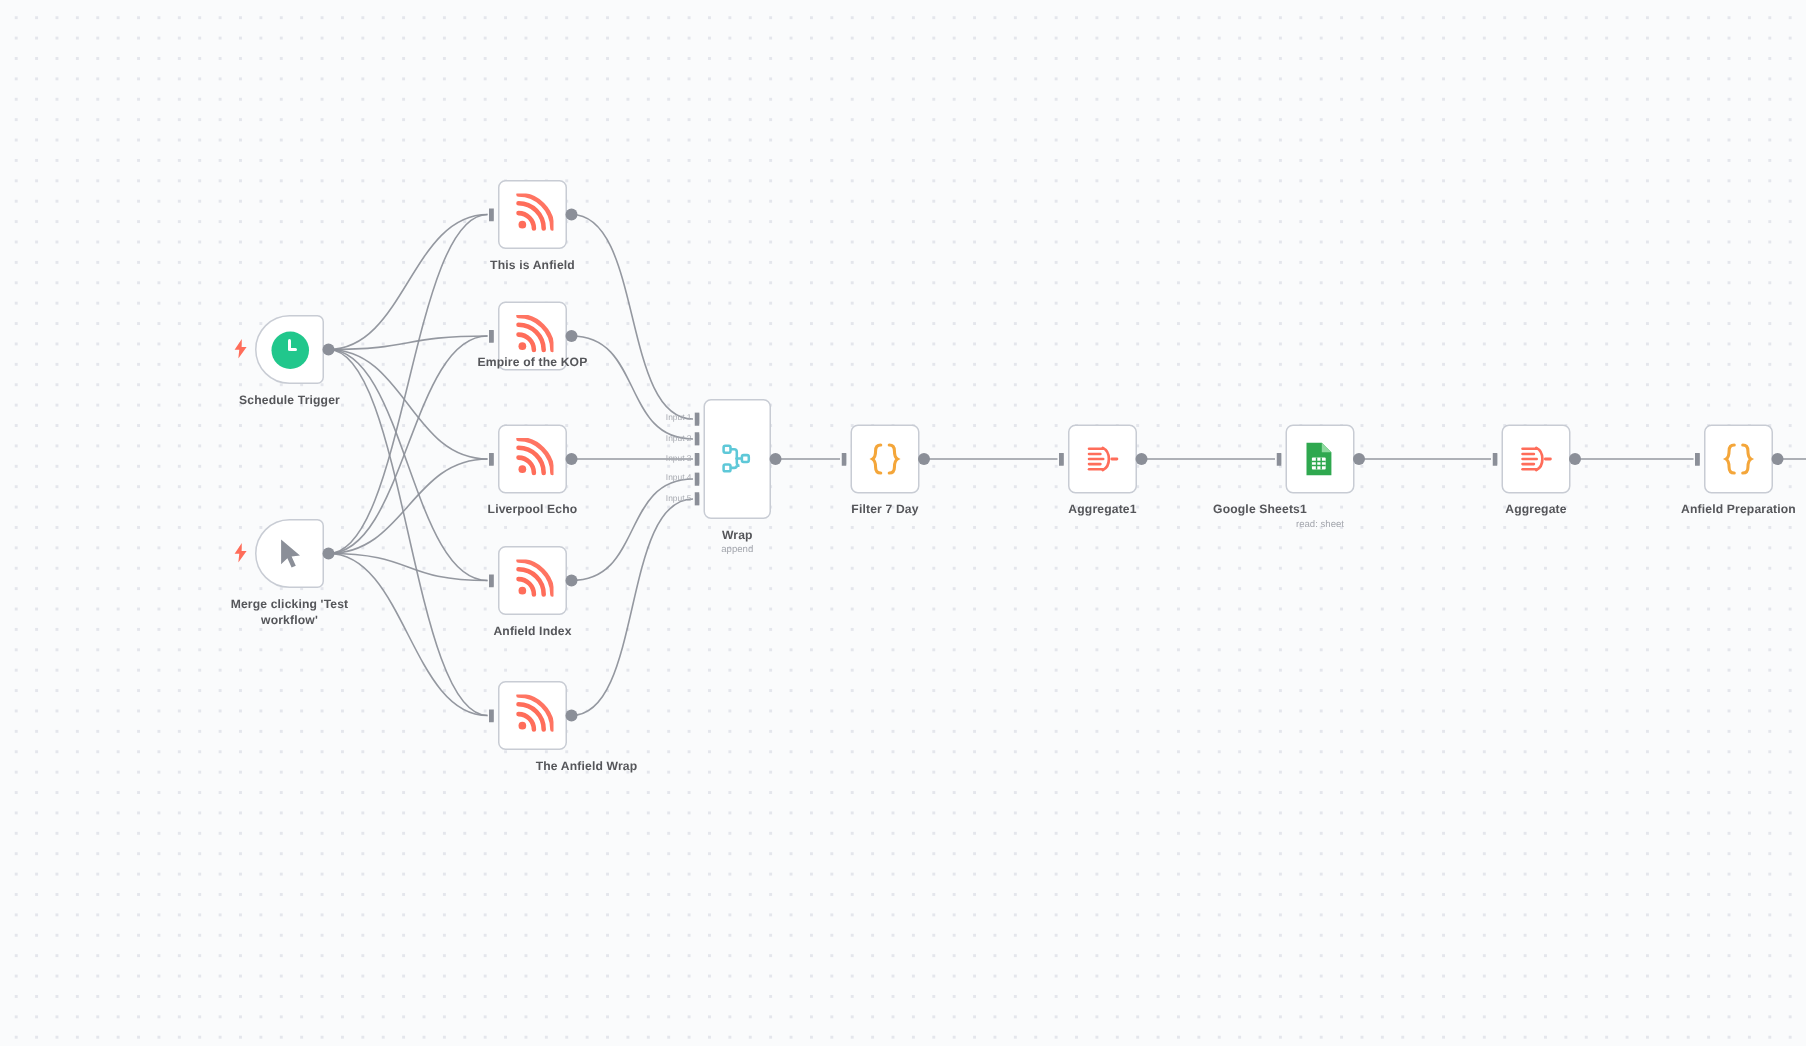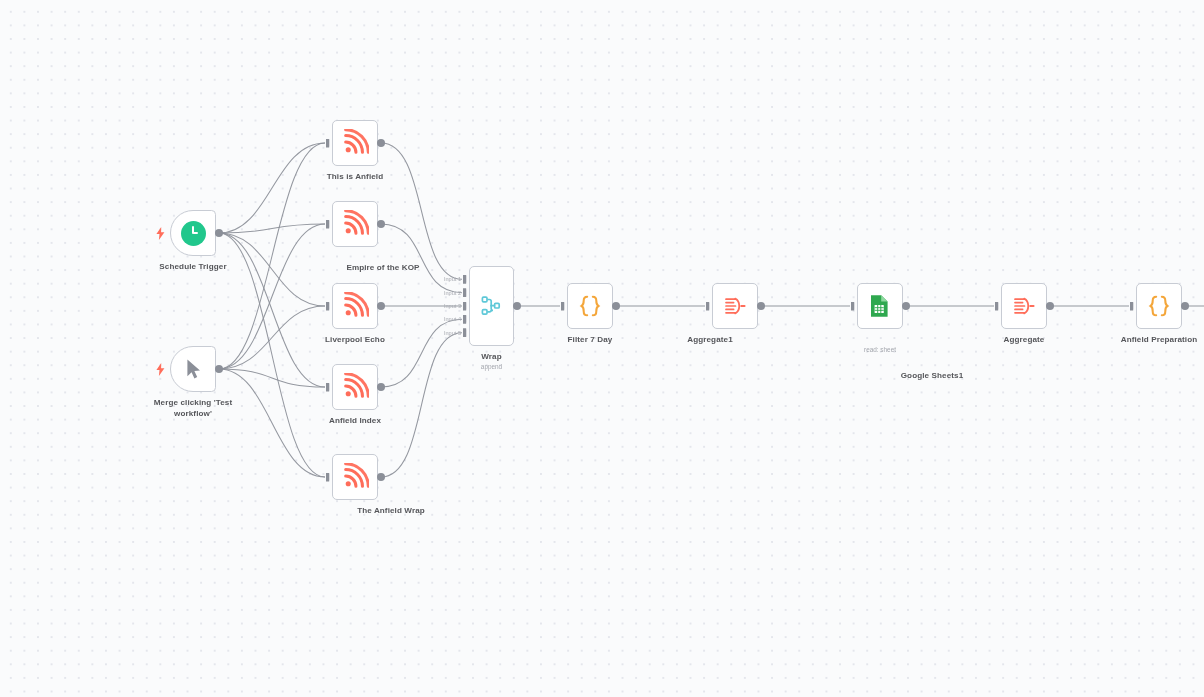--- a/index.html
+++ b/index.html
@@ -205,21 +205,21 @@
       <div class="node" style="left: 332px; top: 201px; width: 46px; height: 46px;">
         <div class="icon-wrap">
           <svg width="28" height="28" viewBox="0 0 24 24" fill="none">
             <circle cx="6.2" cy="17.8" r="2.2" fill="#ff6d5a"></circle>
             <path d="M4 11.2a8.8 8.8 0 0 1 8.8 8.8" stroke="#ff6d5a" stroke-width="2.6" stroke-linecap="round"></path>
             <path d="M4 5.6A14.4 14.4 0 0 1 18.4 20" stroke="#ff6d5a" stroke-width="2.6" stroke-linecap="round"></path>
             <path d="M4 0.6A19.4 19.4 0 0 1 23.4 20" stroke="#ff6d5a" stroke-width="2.6" stroke-linecap="round" opacity="0.95"></path>
           </svg>
         </div>
       </div>
-      <div class="node-label" style="left: 355px; top: 263px; margin-left: 28px;">Empire of the KOP</div>
+      <div class="node-label" style="left: 355px; top: 237px;">Empire of the KOP</div>
       <div class="out-dot" style="left: 377px; top: 220px;"></div>
       <div class="in-arrow" style="left: 326px; top: 219.5px;"></div>
       <div class="node" style="left: 332px; top: 283px; width: 46px; height: 46px;">
         <div class="icon-wrap">
           <svg width="28" height="28" viewBox="0 0 24 24" fill="none">
             <circle cx="6.2" cy="17.8" r="2.2" fill="#ff6d5a"></circle>
             <path d="M4 11.2a8.8 8.8 0 0 1 8.8 8.8" stroke="#ff6d5a" stroke-width="2.6" stroke-linecap="round"></path>
             <path d="M4 5.6A14.4 14.4 0 0 1 18.4 20" stroke="#ff6d5a" stroke-width="2.6" stroke-linecap="round"></path>
             <path d="M4 0.6A19.4 19.4 0 0 1 23.4 20" stroke="#ff6d5a" stroke-width="2.6" stroke-linecap="round" opacity="0.95"></path>
           </svg>
@@ -296,34 +296,34 @@
             <path d="M4 6.2h9.5" stroke="#ff6d5a" stroke-width="1.7" stroke-linecap="round"></path>
             <path d="M4 9.6h7.6" stroke="#ff6d5a" stroke-width="1.7" stroke-linecap="round"></path>
             <path d="M4 13h9.5" stroke="#ff6d5a" stroke-width="1.7" stroke-linecap="round"></path>
             <path d="M4 16.4h7.6" stroke="#ff6d5a" stroke-width="1.7" stroke-linecap="round"></path>
             <path d="M4 19.8h9.5" stroke="#ff6d5a" stroke-width="1.7" stroke-linecap="round"></path>
             <path d="M13.2 5.6 C18.6 8.2 18.6 17.8 13.2 20.4" stroke="#ff6d5a" stroke-width="1.8" stroke-linecap="round"></path>
             <path d="M19.2 13h3.4" stroke="#ff6d5a" stroke-width="1.9" stroke-linecap="round"></path>
           </svg>
         </div>
       </div>
-      <div class="node-label" style="left: 710px; top: 335px; text-align: right;">Aggregate1</div>
+      <div class="node-label" style="left: 735px; top: 335px; text-align: right;">Aggregate1</div>
       <div class="out-dot" style="left: 757px; top: 302px;"></div>
       <div class="in-arrow" style="left: 706px; top: 301.5px;"></div>
       <div class="node" style="left: 857px; top: 283px; width: 46px; height: 46px;">
         <div class="icon-wrap">
           <svg width="24" height="26" viewBox="0 0 22 26" fill="none">
             <path d="M2 2.2h10.2l6.4 6.3v15.3H2z" fill="#2fa84f"></path>
             <path d="M12.2 2.2l6.4 6.3h-6.4z" fill="#8fd99f"></path>
             <rect x="5.6" y="12" width="9.2" height="8" rx="0.6" fill="#ffffff"></rect>
             <path d="M5.6 14.7h9.2M5.6 17.3h9.2M8.7 12v8M11.8 12v8" stroke="#2fa84f" stroke-width="0.95"></path>
           </svg>
         </div>
       </div>
-      <div class="node-label" style="left: 932px; top: 335px; margin-top: 36px;">Google Sheets1</div>
+      <div class="node-label" style="left: 840px; top: 335px;">Google Sheets1</div>
       <div class="node-sublabel" style="left: 880px; top: 346px;">read: sheet</div>
       <div class="out-dot" style="left: 902px; top: 302px;"></div>
       <div class="in-arrow" style="left: 851px; top: 301.5px;"></div>
       <div class="node" style="left: 1001px; top: 283px; width: 46px; height: 46px;">
         <div class="icon-wrap">
           <svg width="26" height="26" viewBox="0 0 26 26" fill="none">
             <path d="M4 6.2h9.5" stroke="#ff6d5a" stroke-width="1.7" stroke-linecap="round"></path>
             <path d="M4 9.6h7.6" stroke="#ff6d5a" stroke-width="1.7" stroke-linecap="round"></path>
             <path d="M4 13h9.5" stroke="#ff6d5a" stroke-width="1.7" stroke-linecap="round"></path>
             <path d="M4 16.4h7.6" stroke="#ff6d5a" stroke-width="1.7" stroke-linecap="round"></path>

